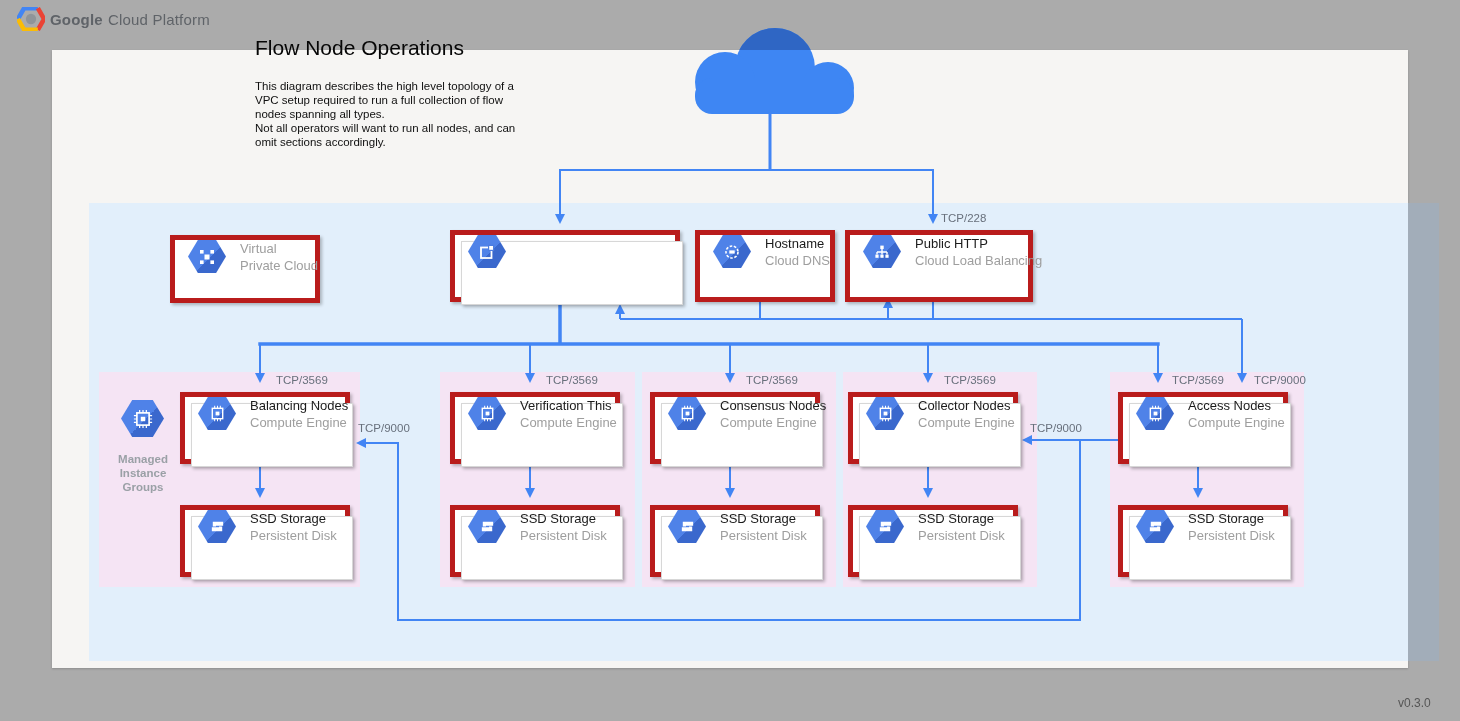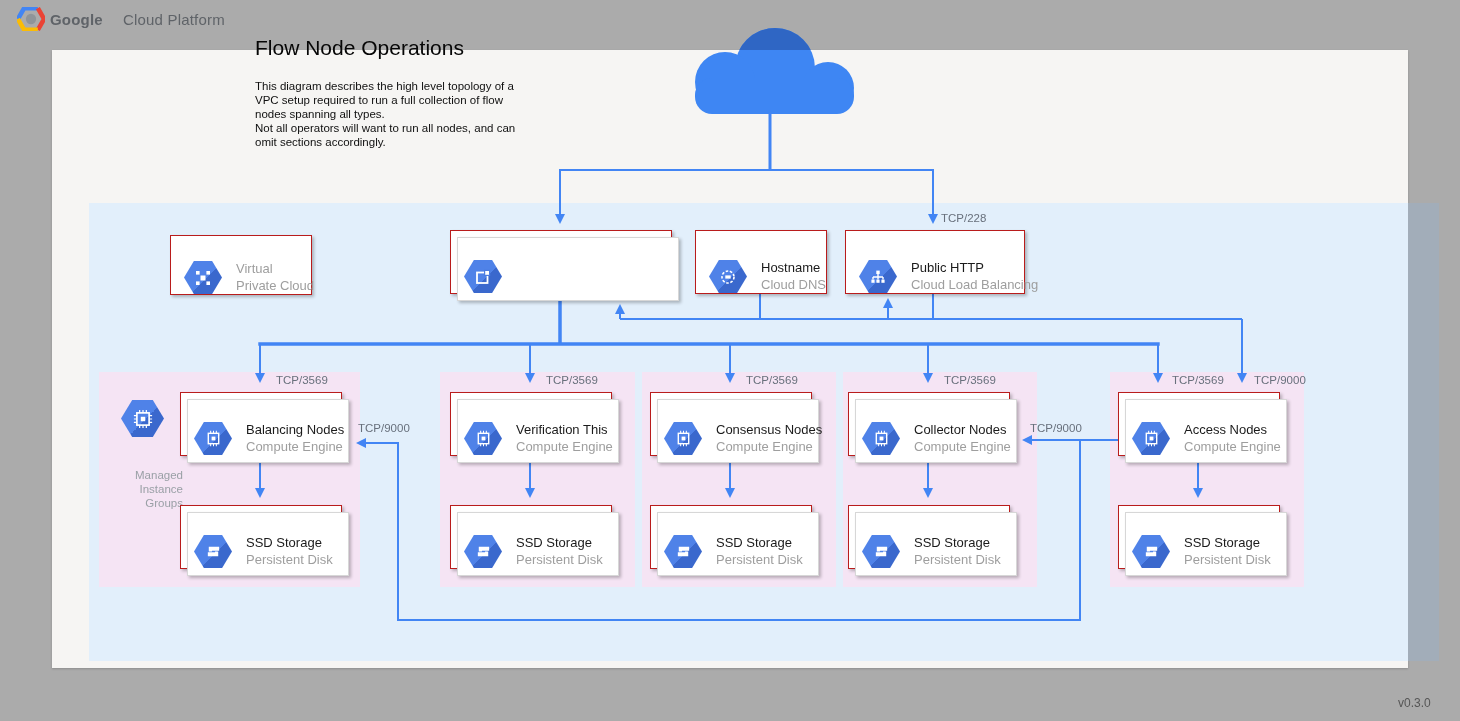--- a/index.html
+++ b/index.html
@@ -2,52 +2,52 @@
 <html><head>
 <meta charset="utf-8">
 <style>
   html,body{margin:0;padding:0}
   body{width:1460px;height:721px;position:relative;overflow:hidden;background:#ababab;
        font-family:"Liberation Sans",sans-serif}
   .abs{position:absolute}
 
   
   .brand{left:50px;top:11px;font-size:15px;color:#5f6368;letter-spacing:.2px}
-  .brand b{font-weight:700;margin-right:20px}
+  .brand b{font-weight:700;margin-right:5px}
 
   
   .canvas{left:52px;top:50px;width:1356px;height:618px;background:#f6f5f3;box-shadow:0 1px 2px rgba(0,0,0,.18)}
   .vpc-region{left:89px;top:203px;width:1319px;height:458px;background:#e2effb}
   .vpc-overflow{left:1408px;top:203px;width:31px;height:458px;background:#a2adb9}
   .section{top:372px;height:215px;background:#f5e4f4}
 
   
   .page-title{left:255px;top:36px;font-size:21px;font-weight:400;color:#060606}
   .page-desc{left:255px;top:79px;width:285px;font-size:11.5px;line-height:14px;color:#101010;white-space:pre-line}
 
   
-  .card{position:absolute;height:62px;background:#fff;border:1px solid #b91c1c;
-        box-shadow:2px 2px 3px rgba(0,0,0,.25);display:flex;align-items:flex-end;z-index:6}
+  .card{position:absolute;height:62px;background:#fff;border:5px solid #b91c1c;
+        box-shadow:2px 2px 3px rgba(0,0,0,.25);display:flex;align-items:flex-start;z-index:6}
   .card.stacked::after{content:"";position:absolute;left:6px;top:6px;width:100%;height:100%;
         background:#fff;border:1px solid #d7d7d7;box-shadow:2px 2px 3px rgba(0,0,0,.25);z-index:-1}
   .hex{width:38px;height:33px;flex:none;margin-left:13px;
        background:linear-gradient(135deg,#4f82e8 55%,#3a68cd 55%);
        clip-path:polygon(26% 0,74% 0,100% 50%,74% 100%,26% 100%,0 50%);
        display:flex;align-items:center;justify-content:center}
   .hex svg{display:block}
   .card-text{margin-left:14px;min-width:0}
   .c-title{font-size:13px;line-height:17px;color:#1b1b1b;white-space:nowrap}
   .c-sub{font-size:13px;line-height:17px;color:#9e9e9e;white-space:nowrap}
 
   
   .big-hex{left:121px;top:400px;width:43px;height:37px;
        background:linear-gradient(135deg,#4f82e8 55%,#3a68cd 55%);
        clip-path:polygon(26% 0,74% 0,100% 50%,74% 100%,26% 100%,0 50%);
        display:flex;align-items:center;justify-content:center;z-index:6}
-  .mig-label{left:103px;top:468px;width:80px;text-align:right;font-size:11.5px;font-weight:400;
+  .mig-label{left:103px;top:452px;width:80px;text-align:center;font-size:11.5px;font-weight:700;
        line-height:14px;color:#9aa0a6;white-space:pre-line;z-index:6}
 
   
   .edge-label{position:absolute;font-size:11.5px;color:#68707c;z-index:7;white-space:nowrap}
 
   .wires{position:absolute;left:0;top:0;z-index:5}
   .cloud{left:680px;top:20px;z-index:4}
   .version{left:1398px;top:696px;font-size:12px;color:#565656}
 </style>
 </head>

